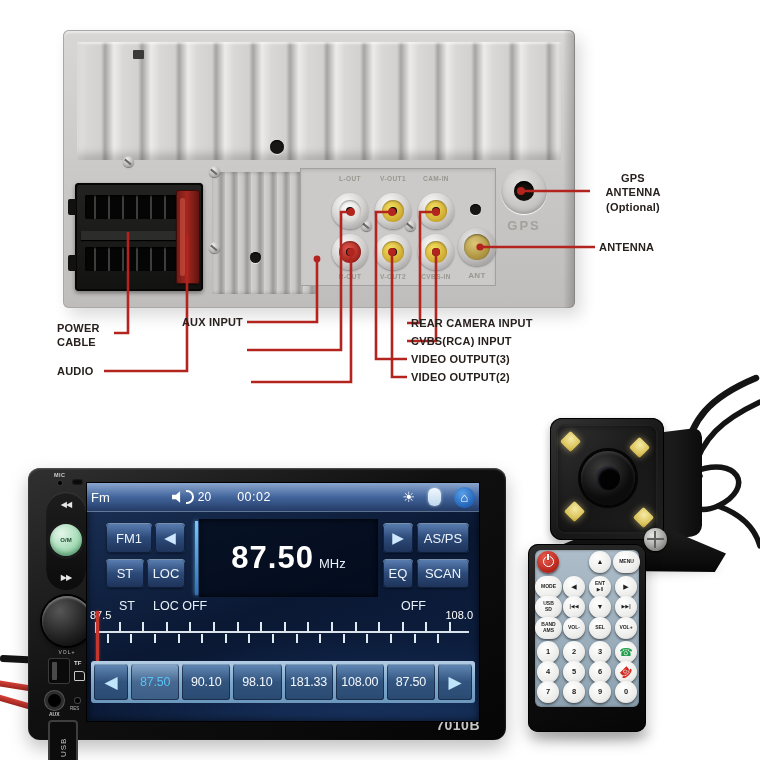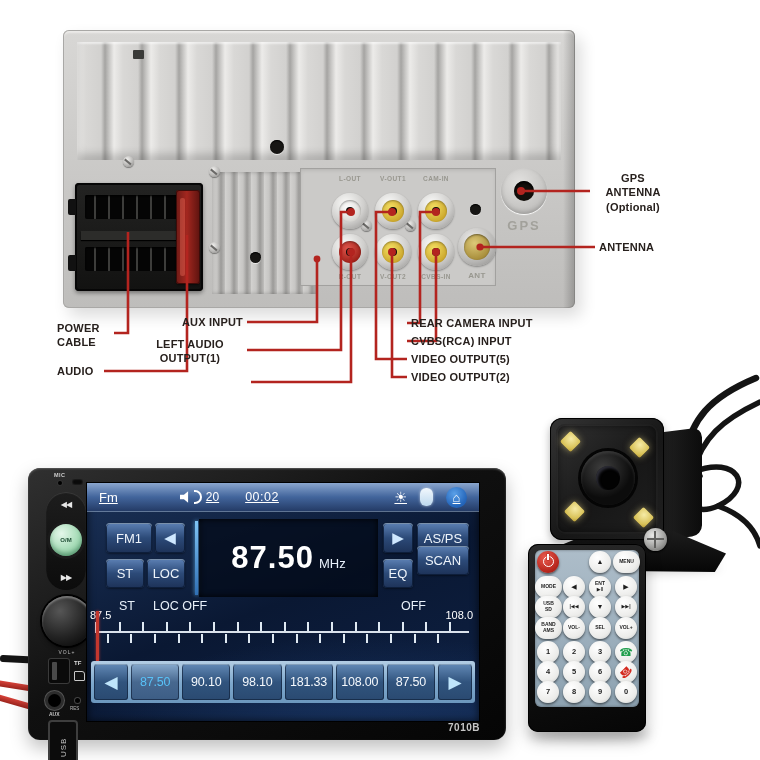--- a/index.html
+++ b/index.html
@@ -77,30 +77,30 @@
   .tf-slot::after{content:"";position:absolute;left:4px;top:4px;width:5px;height:18px;background:#4a4a4a;border-radius:1px;}
   .tf-label{position:absolute;left:46px;top:192px;font-size:6px;font-weight:bold;color:#ddd;}
   .tf-card{position:absolute;left:46px;top:203px;width:9px;height:8px;border:1px solid #c9c9c9;border-radius:1px 3px 1px 1px;}
   .aux-jack{position:absolute;left:20px;top:226px;width:13px;height:13px;border-radius:50%;background:#000;box-shadow:0 0 0 3px #2c2c2c,0 0 0 4px #555;}
   .aux-label{position:absolute;left:21px;top:243px;font-size:5px;color:#c9c9c9;font-weight:bold;}
   .res-hole{position:absolute;left:47px;top:230px;width:5px;height:5px;border-radius:50%;background:#000;box-shadow:0 0 0 1px #444;}
   .res-label{position:absolute;left:42px;top:238px;font-size:4.5px;color:#b9b9b9;}
   .usb-port{position:absolute;left:20px;top:252px;width:26px;height:50px;background:#0c0c0c;border:2px solid #3e3e3e;border-radius:4px;}
   .usb-port .txt{position:absolute;left:0;top:0;width:100%;height:100%;display:flex;align-items:center;justify-content:center;
     font-size:8px;color:#c4c4c4;letter-spacing:1px;writing-mode:vertical-rl;transform:rotate(180deg);}
-  .model-label{position:absolute;right:26px;bottom:7px;font-size:10px;font-weight:bold;color:#c6c6c6;letter-spacing:.5px;}
+  .model-label{position:absolute;right:26px;bottom:7px;font-size:14px;font-weight:bold;color:#c6c6c6;letter-spacing:.5px;}
   
   .wire{position:absolute;border-radius:3px;}
   
   .screen{position:absolute;left:58px;top:14px;width:392px;height:238px;overflow:hidden;border:1px solid #000;
     background:radial-gradient(130% 90% at 72% 118%,rgba(46,92,160,.45),rgba(0,0,0,0) 60%),
                linear-gradient(160deg,#1b3258,#0a1833 50%,#0e2144);
     box-shadow:inset 0 0 8px rgba(0,0,0,.7);}
-  .status-bar{position:absolute;left:0;top:0;right:0;height:28px;display:flex;align-items:center;padding:0 12px;box-sizing:border-box;
-    background:linear-gradient(180deg,#8aa6ce,#42659c 50%,#243b66);box-shadow:0 1px 0 rgba(190,215,245,.45);color:#fff;text-decoration:underline;}
+  .status-bar{position:absolute;left:0;top:0;right:0;height:28px;display:flex;align-items:center;padding:0 4px;box-sizing:border-box;
+    background:linear-gradient(180deg,#8aa6ce,#42659c 50%,#243b66);box-shadow:0 1px 0 rgba(190,215,245,.45);color:#fff;}
   .sb-source{font-size:13px;}
   .sb-volgrp{display:flex;align-items:center;margin-left:62px;gap:4px;font-size:12px;}
   .spk{width:13px;height:12px;background:#fff;clip-path:polygon(0 32%,32% 32%,64% 2%,64% 98%,32% 68%,0 68%);}
   .spk-arc{width:6px;height:10px;border:2px solid #fff;border-left:none;border-radius:0 8px 8px 0;margin-left:-3px;}
   .sb-time{font-size:12.5px;margin-left:26px;letter-spacing:.5px;}
   .sb-right{margin-left:auto;display:flex;align-items:center;gap:13px;}
   .sun-icon{font-size:14px;color:#fff;}
   .bt-pill{width:13px;height:18px;border-radius:6px;background:linear-gradient(180deg,#f2f8fd,#bcd8ee);box-shadow:0 0 3px rgba(255,255,255,.6);}
   .home-btn{width:21px;height:21px;border-radius:50%;background:radial-gradient(circle at 40% 32%,#5aa0e8,#2263b8 70%);
     display:flex;align-items:center;justify-content:center;font-size:13px;color:#fff;}
@@ -258,25 +258,23 @@
       <circle cx="317" cy="259" r="3.4"></circle>
         <circle cx="521" cy="191" r="4"></circle>
         <circle cx="480" cy="247" r="3.6"></circle>
     </g>
   </svg>
 
   <div class="co-label" style="left:57px;top:321px;">POWER
 CABLE</div>
   <div class="co-label" style="left:57px;top:364px;">AUDIO</div>
   <div class="co-label" style="left:153px;top:315px;width:90px;text-align:right;">AUX INPUT</div>
-  <div class="co-label" style="left:137px;top:337px;width:106px;text-align:center;">LEFT AUDIO
-OUTPUT(1)</div>
   <div class="co-label" style="left:411px;top:316px;">REAR CAMERA INPUT</div>
   <div class="co-label" style="left:411px;top:334px;">CVBS(RCA) INPUT</div>
-  <div class="co-label" style="left:411px;top:352px;">VIDEO OUTPUT(5)</div>
+  <div class="co-label" style="left:411px;top:352px;">VIDEO OUTPUT(3)</div>
   <div class="co-label" style="left:411px;top:370px;">VIDEO OUTPUT(2)</div>
   <div class="co-label" style="left:594px;top:171px;width:78px;text-align:center;">GPS
 ANTENNA
 (Optional)</div>
   <div class="co-label" style="left:599px;top:240px;">ANTENNA</div>
 
   <div class="wire" style="left:0;top:656px;width:46px;height:7px;background:#141414;transform:rotate(3deg);"></div>
   <div class="wire" style="left:-4px;top:684px;width:52px;height:6px;background:linear-gradient(180deg,#d8433a,#9c241d);transform:rotate(9deg);"></div>
   <div class="wire" style="left:-6px;top:700px;width:48px;height:6px;background:linear-gradient(180deg,#d8433a,#9c241d);transform:rotate(16deg);"></div>
 
@@ -326,21 +324,21 @@
 
       <div class="freq-accent"></div>
       <div class="freq-panel">
         <span class="freq-value">87.50</span>
         <span class="freq-unit">MHz</span>
       </div>
 
       <div class="tbtn arrow" style="left:296px;top:40px;width:30px;height:30px;">▶</div>
       <div class="tbtn" style="left:330px;top:40px;width:52px;height:30px;">AS/PS</div>
       <div class="tbtn" style="left:296px;top:76px;width:30px;height:29px;">EQ</div>
-      <div class="tbtn" style="left:330px;top:63px;width:52px;height:29px;">SCAN</div>
+      <div class="tbtn" style="left:330px;top:76px;width:52px;height:29px;">SCAN</div>
 
       <div class="band-row">
         <span class="band-st">ST</span>
         <span class="band-loc">LOC OFF</span>
         <span class="band-right">OFF</span>
       </div>
       <div class="scale-min">87.5</div>
       <div class="scale-max">108.0</div>
       <div class="scale-line"></div>
       <div id="ticks">

